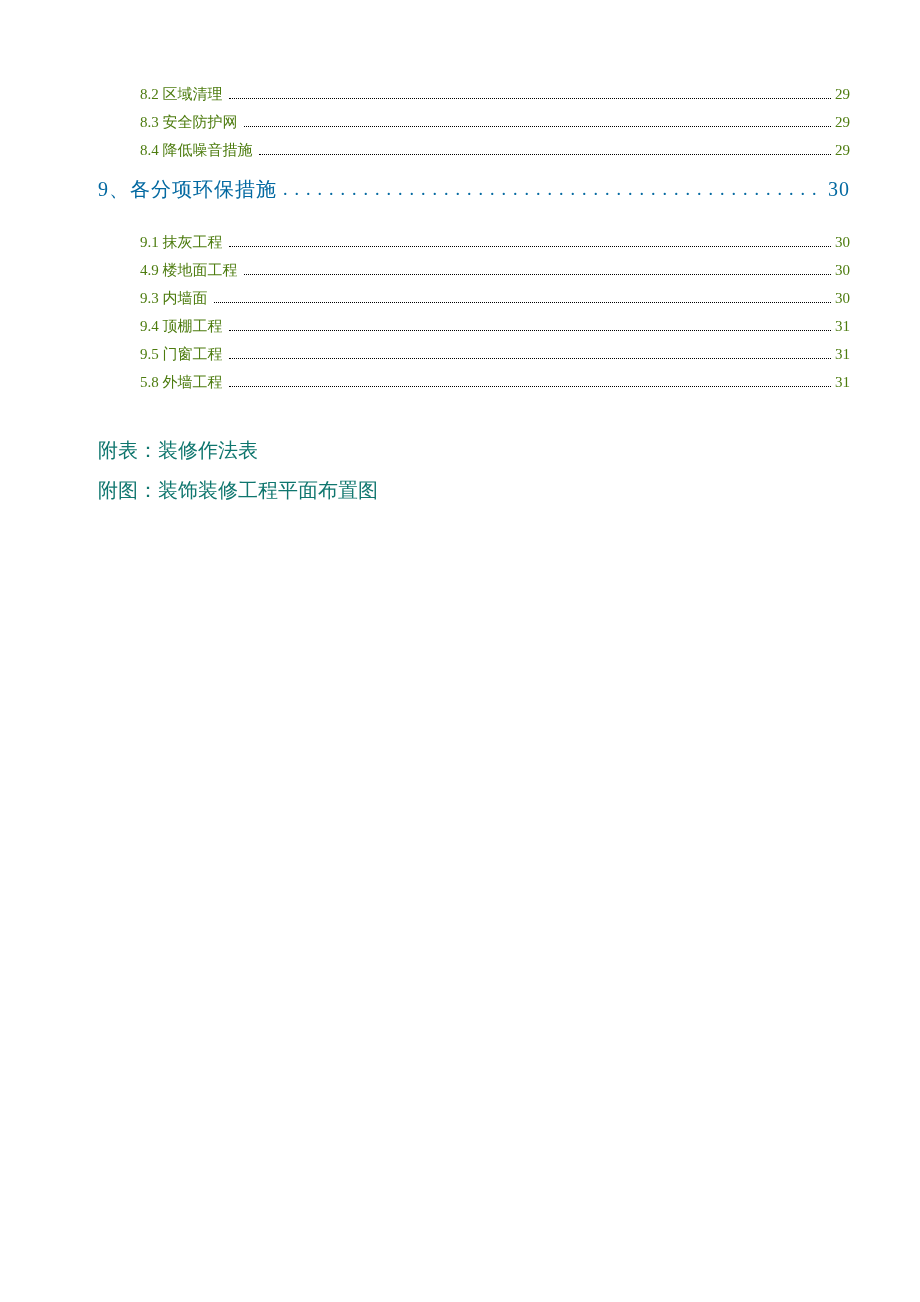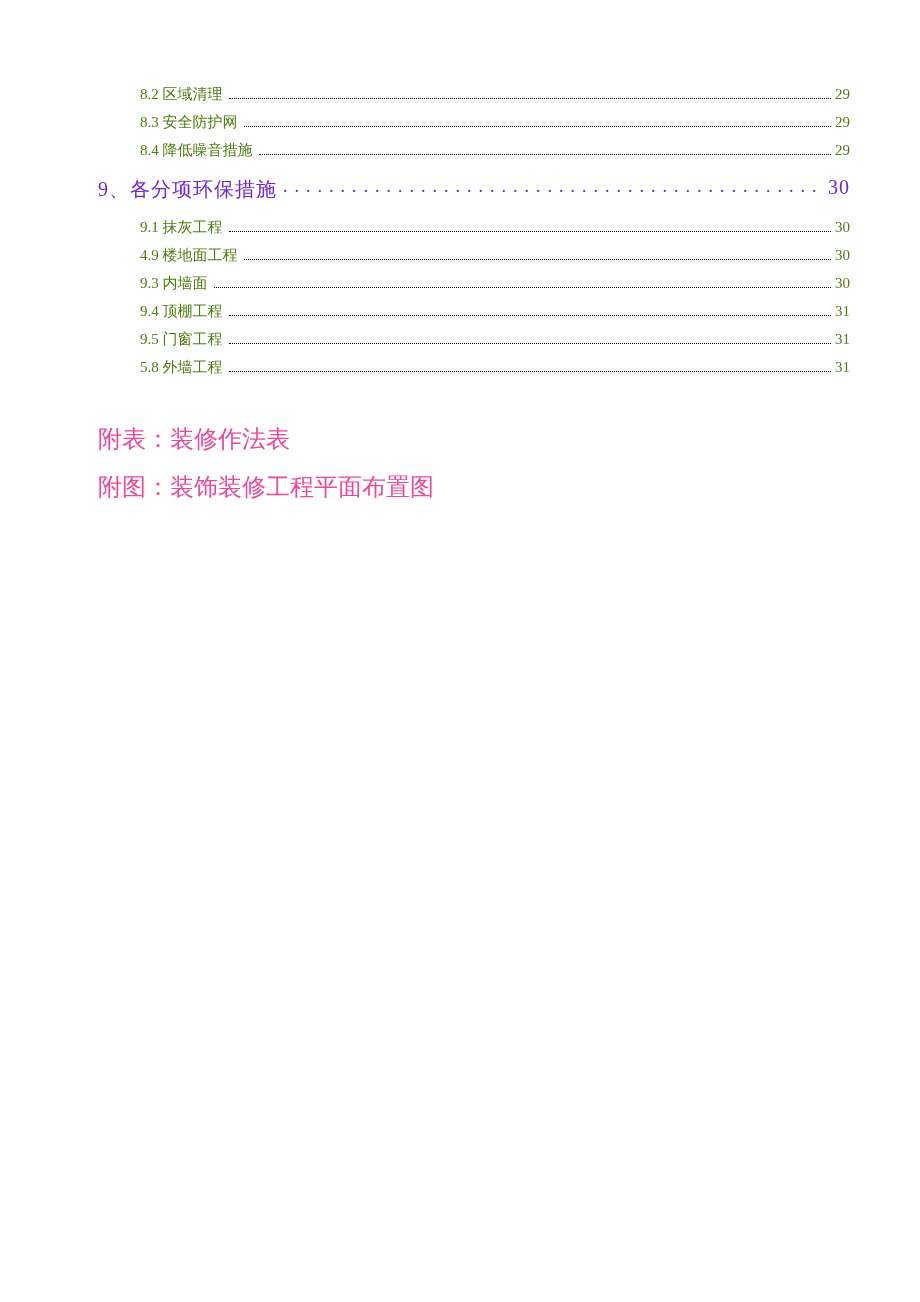--- a/index.html
+++ b/index.html
@@ -34,45 +34,45 @@
       border-bottom: 1.5px dotted #000;
       margin: 0 4px 3px 6px;
       height: 1px;
     }
     .toc-sub-item .page-num {
       white-space: nowrap;
       font-family: "SimSun", "宋体", serif;
     }
     .toc-section {
       display: flex;
-      align-items: flex-start;
+      align-items: center;
       font-size: 20px;
-      color: #6d28d9;
-      margin: 16px 0 15px 0;
+      color: #0369a1;
+      margin: 16px 0 30px 0;
       letter-spacing: 1px;
     }
     .toc-section .label {
       white-space: nowrap;
       font-family: "SimSun", "宋体", serif;
     }
     .toc-section .dots-wide {
       flex: 1;
       margin: 0 6px;
       overflow: hidden;
       white-space: nowrap;
       letter-spacing: 7px;
       font-size: 18px;
     }
     .toc-section .page-num {
       white-space: nowrap;
       font-family: "SimSun", "宋体", serif;
     }
     .appendix {
-      font-size: 24px;
-      color: #ec4899;
+      font-size: 20px;
+      color: #0f766e;
       margin-top: 38px;
       margin-left: 0;
       line-height: 2.0;
       font-family: "SimSun", "宋体", serif;
     }
   </style>
 </head>
 <body>
 
 <div class="page">

